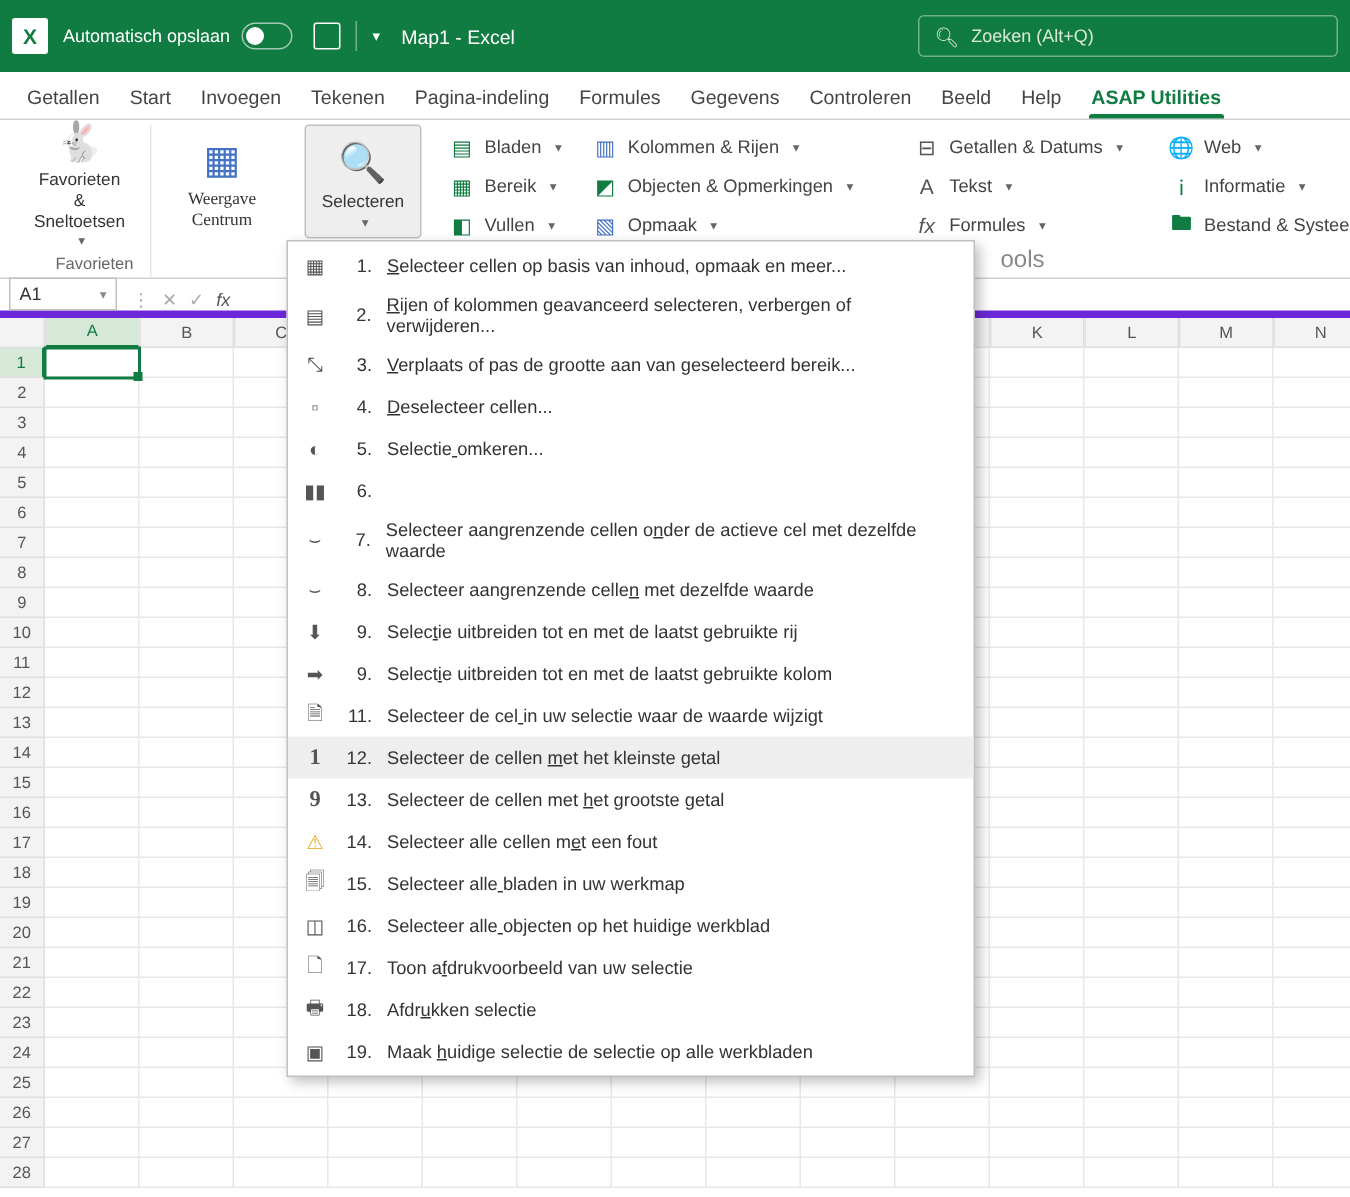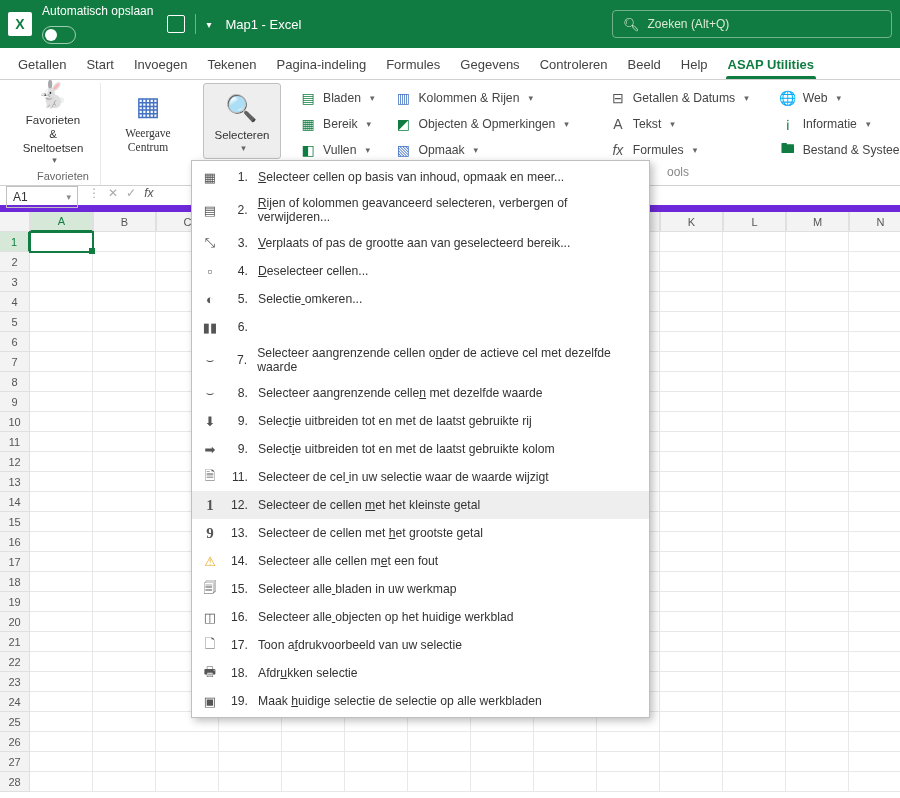--- a/index.html
+++ b/index.html
@@ -1,21 +1,21 @@
 <!DOCTYPE html>
 <html><head>
 <meta charset="utf-8">
 <style>
   * { box-sizing: border-box; margin: 0; padding: 0; font-family: "Segoe UI", sans-serif; }
   body { width: 900px; height: 798px; background: #ffffff; font-size: 12px; color: #333; overflow: hidden; position: relative; }
 
   
   .title-bar { height: 48px; background: #107c41; display: flex; align-items: center; color: #fff; padding: 0 8px; }
   .title-bar .excel-icon { width: 24px; height: 24px; background:#fff; color:#107c41; font-weight:bold; display:flex; align-items:center; justify-content:center; border-radius:2px; margin-right:10px; font-size:14px;}
-  .autosave { display:flex; gap:8px; font-size:12px;flex-direction:column; }
+  .autosave { display:flex; align-items:center; gap:8px; font-size:12px; }
   .toggle { width:34px; height:18px; border:1px solid rgba(255,255,255,0.6); border-radius:9px; position:relative; }
   .toggle::after { content:''; width:12px; height:12px; background:#fff; border-radius:50%; position:absolute; top:2px; left:2px; }
   .qat { margin-left:14px; display:flex; align-items:center; gap:10px; }
   .qat .save-icon { width:18px; height:18px; border:1.5px solid #fff; border-radius:2px; position:relative; }
   .qat .divider { width:1px; height:20px; background:rgba(255,255,255,0.4); }
   .qat .dd { font-size:10px; }
   .title-text { margin-left:14px; font-size:13px; }
   .search-box { margin-left:auto; height:28px; width:280px; border:1px solid rgba(255,255,255,0.4); border-radius:4px; display:flex; align-items:center; gap:8px; padding:0 10px; color:#d9ead3; }
   .search-box .mag { font-size:13px; }
 
@@ -34,24 +34,24 @@
   .bigbtn .bigicon { width:34px; height:34px; margin-bottom:4px; display:flex; align-items:center; justify-content:center; font-size:26px; }
   .caret { font-size:9px; margin-left:3px; color:#666; }
   .grouplabel { font-size:11px; color:#666; margin-top:auto; padding-bottom:3px; text-align:center;margin-left:20px;}
 
   .small-col { display:flex; flex-direction:column; gap:4px; padding:4px 6px; }
   .small-btn { display:flex; align-items:center; gap:6px; font-size:12.2px; color:#444; padding:2px 4px; cursor:pointer; white-space:nowrap; }
   .small-btn .mi { width:18px; height:18px; display:flex; align-items:center; justify-content:center; font-size:14px; color:#107c41; }
   .small-btn .mi.blue { color:#4472c4; }
   .small-btn .mi.black { color:#555; }
 
-  .toolslabel { position:absolute; left:667px; top:165px; font-size:12px; color:#888; }
+  .toolslabel { position:absolute; left:667px; top:165px; font-size:16px; color:#888; }
 
   
-  .namebar { height:26px; display:flex; align-items:flex-start; border-bottom:7px solid #6d28d9; background:#fff; }
+  .namebar { height:26px; display:flex; align-items:flex-end; border-bottom:5px solid #6d28d9; background:#fff; }
   .namebox { width:72px; height:22px; border:1px solid #c0c0c0; margin-left:6px; display:flex; align-items:center; padding:0 6px; font-size:12px; justify-content:space-between;}
   .fx-btns { display:flex; align-items:center; gap:8px; margin-left:10px; color:#aaa; }
   .fx-btns span { cursor:pointer; }
 
   
   .grid { position:relative; display:flex; }
   .rowhdrs { display:flex; flex-direction:column; }
   .rowhdr { width:30px; height:20px; border:0.5px solid #e0e0e0; background:#f3f3f3; display:flex; align-items:center; justify-content:center; font-size:11px; color:#555; border-left:none; border-top:none;}
   .cols { flex:1; }
   .colhdrs { display:flex; }

